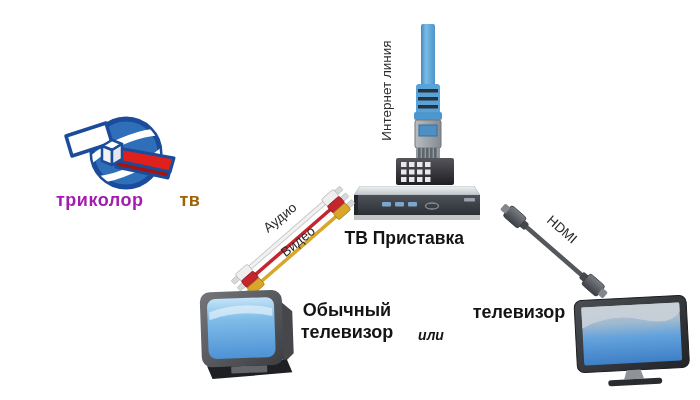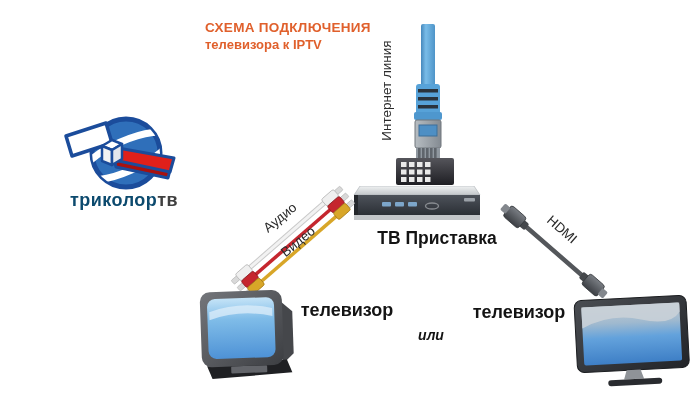--- a/index.html
+++ b/index.html
@@ -6,42 +6,38 @@
   #stage{
     position:relative;width:700px;height:400px;background:#ffffff;
     font-family:"Liberation Sans","DejaVu Sans",sans-serif;overflow:hidden;
   }
   .abs{position:absolute;}
   
   .title-line1{font-size:13.5px;font-weight:bold;color:#E0602C;letter-spacing:.3px;}
   .title-line2{font-size:13px;font-weight:bold;color:#E0602C;margin-top:2px;}
   
   .wordmark{font-size:18px;font-weight:bold;letter-spacing:.5px;text-align:center;}
-  .wordmark .main{color:#0c4a6e;}
-  .wordmark .suffix{color:#404040;}
+  .wordmark .main{color:#a21caf;}
+  .wordmark .suffix{color:#a16207;padding-left:36px;}
   
   .cable-label{font-size:13.5px;color:#2b2b2b;text-align:center;white-space:nowrap;}
   .rot-ccw{transform:rotate(-39deg);}
   .rot-cw{transform:rotate(41deg);}
   .rot-vert{transform:rotate(-90deg);}
   
   .dev-label{font-size:18px;font-weight:bold;color:#141414;text-align:center;line-height:22px;}
   .box-label{font-size:17.5px;font-weight:bold;color:#141414;text-align:center;}
   .or-label{font-size:14px;font-weight:bold;color:#141414;text-align:center;font-style:italic;}
   svg{display:block;}
 </style>
 </head>
 <body>
 
 <div id="stage">
 
-  <div class="abs" style="left:205px;top:20px;width:220px;">
-    <div class="title-line1">СХЕМА ПОДКЛЮЧЕНИЯ</div>
-    <div class="title-line2">телевизора к IPTV</div>
-  </div>
 
   <svg class="abs" style="left:62px;top:110px;" width="126" height="86" viewBox="0 0 126 86">
     <defs>
       <clipPath id="circClip">
           <circle cx="64" cy="43" r="34"></circle>
         </clipPath>
     </defs>
     <circle cx="64" cy="43" r="34" fill="#2F6FBA" stroke="#1B4C9B" stroke-width="5"></circle>
     <g clip-path="url(#circClip)">
       <ellipse cx="64" cy="46" rx="48" ry="15" fill="none" stroke="#ffffff" stroke-width="7" transform="rotate(-24 64 46)"></ellipse>
@@ -130,21 +126,21 @@
     <rect x="2" y="9" width="126" height="20" fill="url(#boxfront)"></rect>
     <rect x="2" y="9" width="4" height="20" fill="#24272B"></rect>
     <rect x="30" y="16" width="9" height="4.5" rx="1" fill="#7DA6CA"></rect>
     <rect x="43" y="16" width="9" height="4.5" rx="1" fill="#7DA6CA"></rect>
     <rect x="56" y="16" width="9" height="4.5" rx="1" fill="#7DA6CA"></rect>
     <ellipse cx="80" cy="20" rx="6.5" ry="3" fill="none" stroke="#878B90" stroke-width="1.4"></ellipse>
     <rect x="112" y="12" width="11" height="3.5" rx="1" fill="#9BA1A8"></rect>
     <rect x="2" y="29" width="126" height="5" fill="#C2C5C8"></rect>
   </svg>
 
-  <div class="abs box-label" style="left:370px;top:228px;width:134px;">ТВ Приставка</div>
+  <div class="abs box-label" style="left:330px;top:228px;width:134px;text-align:right;">ТВ Приставка</div>
 
   <svg class="abs" style="left:218px;top:178px;overflow:visible;" width="150" height="128" viewBox="0 0 150 128">
     <g transform="rotate(-41 75 64)">
       <line x1="24" y1="55" x2="126" y2="55" stroke="#C9C9C9" stroke-width="5"></line>
       <line x1="24" y1="55" x2="126" y2="55" stroke="#F2F2F2" stroke-width="3"></line>
       <line x1="24" y1="64" x2="126" y2="64" stroke="#C5262E" stroke-width="3.5"></line>
       <line x1="24" y1="73" x2="126" y2="73" stroke="#D8A628" stroke-width="3.5"></line>
 
       <rect x="3" y="52.5" width="8" height="5" rx="1" fill="#D9D9D9" stroke="#AFAFAF" stroke-width="0.6"></rect>
       <rect x="10" y="50.5" width="16" height="9" rx="2" fill="#EFEFEF" stroke="#B5B5B5" stroke-width="0.8"></rect>
@@ -201,20 +197,21 @@
       <path d="M86 14 L97 24 L97 66 L86 76 Z" fill="#45474B"></path>
       <path d="M10 76 L90 72 L95 85 L15 89 Z" fill="#1F2023"></path>
       <rect x="34" y="77" width="36" height="7" rx="1" fill="#63656A"></rect>
       <rect x="5" y="2" width="82" height="75" rx="10" fill="url(#crtbody)"></rect>
       <rect x="12" y="9" width="67" height="60" rx="8" fill="url(#crtscr)"></rect>
       <path d="M14 22 Q45 12 77 20 L77 28 Q45 20 14 30 Z" fill="#DDEEf9" opacity="0.75"></path>
     </g>
   </svg>
 
   <div class="abs dev-label" style="left:294px;top:299px;width:106px;">
+    <div>Обычный</div>
     <div>телевизор</div>
   </div>
 
   <div class="abs or-label" style="left:408px;top:327px;width:46px;">или</div>
 
   <div class="abs dev-label" style="left:464px;top:301px;width:110px;">
     <div>телевизор</div>
   </div>
 
   <svg class="abs" style="left:572px;top:294px;" width="124" height="94" viewBox="0 0 124 94">

